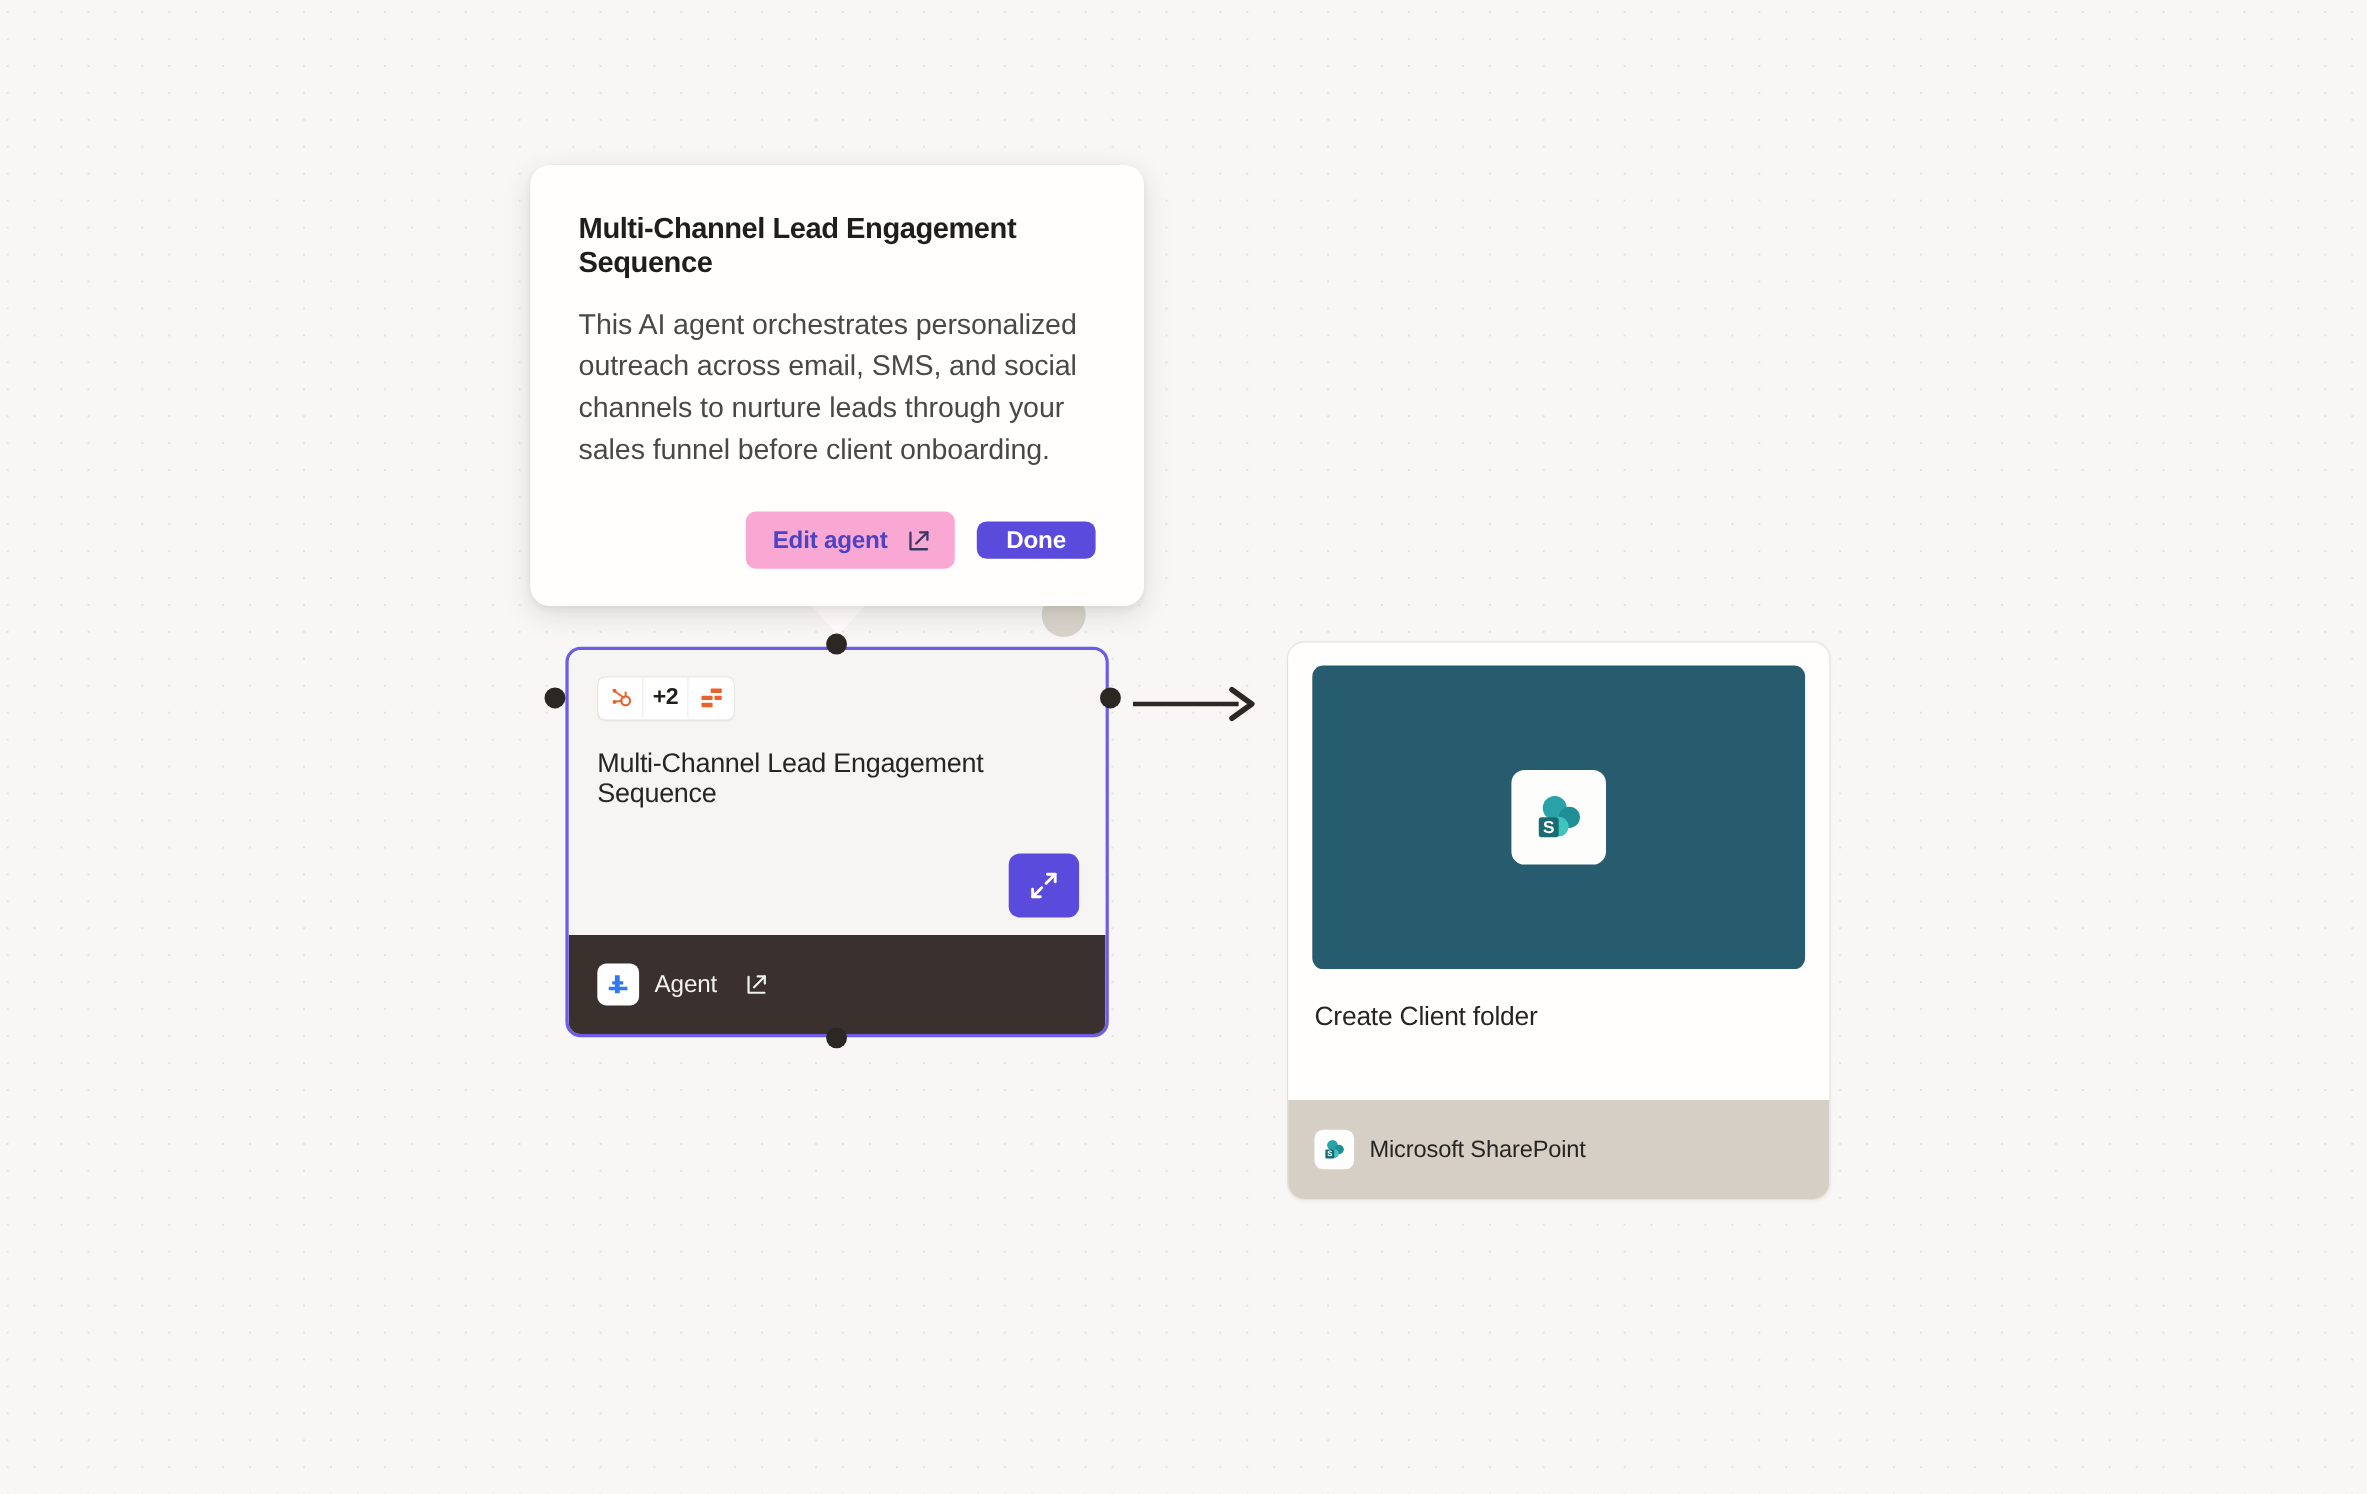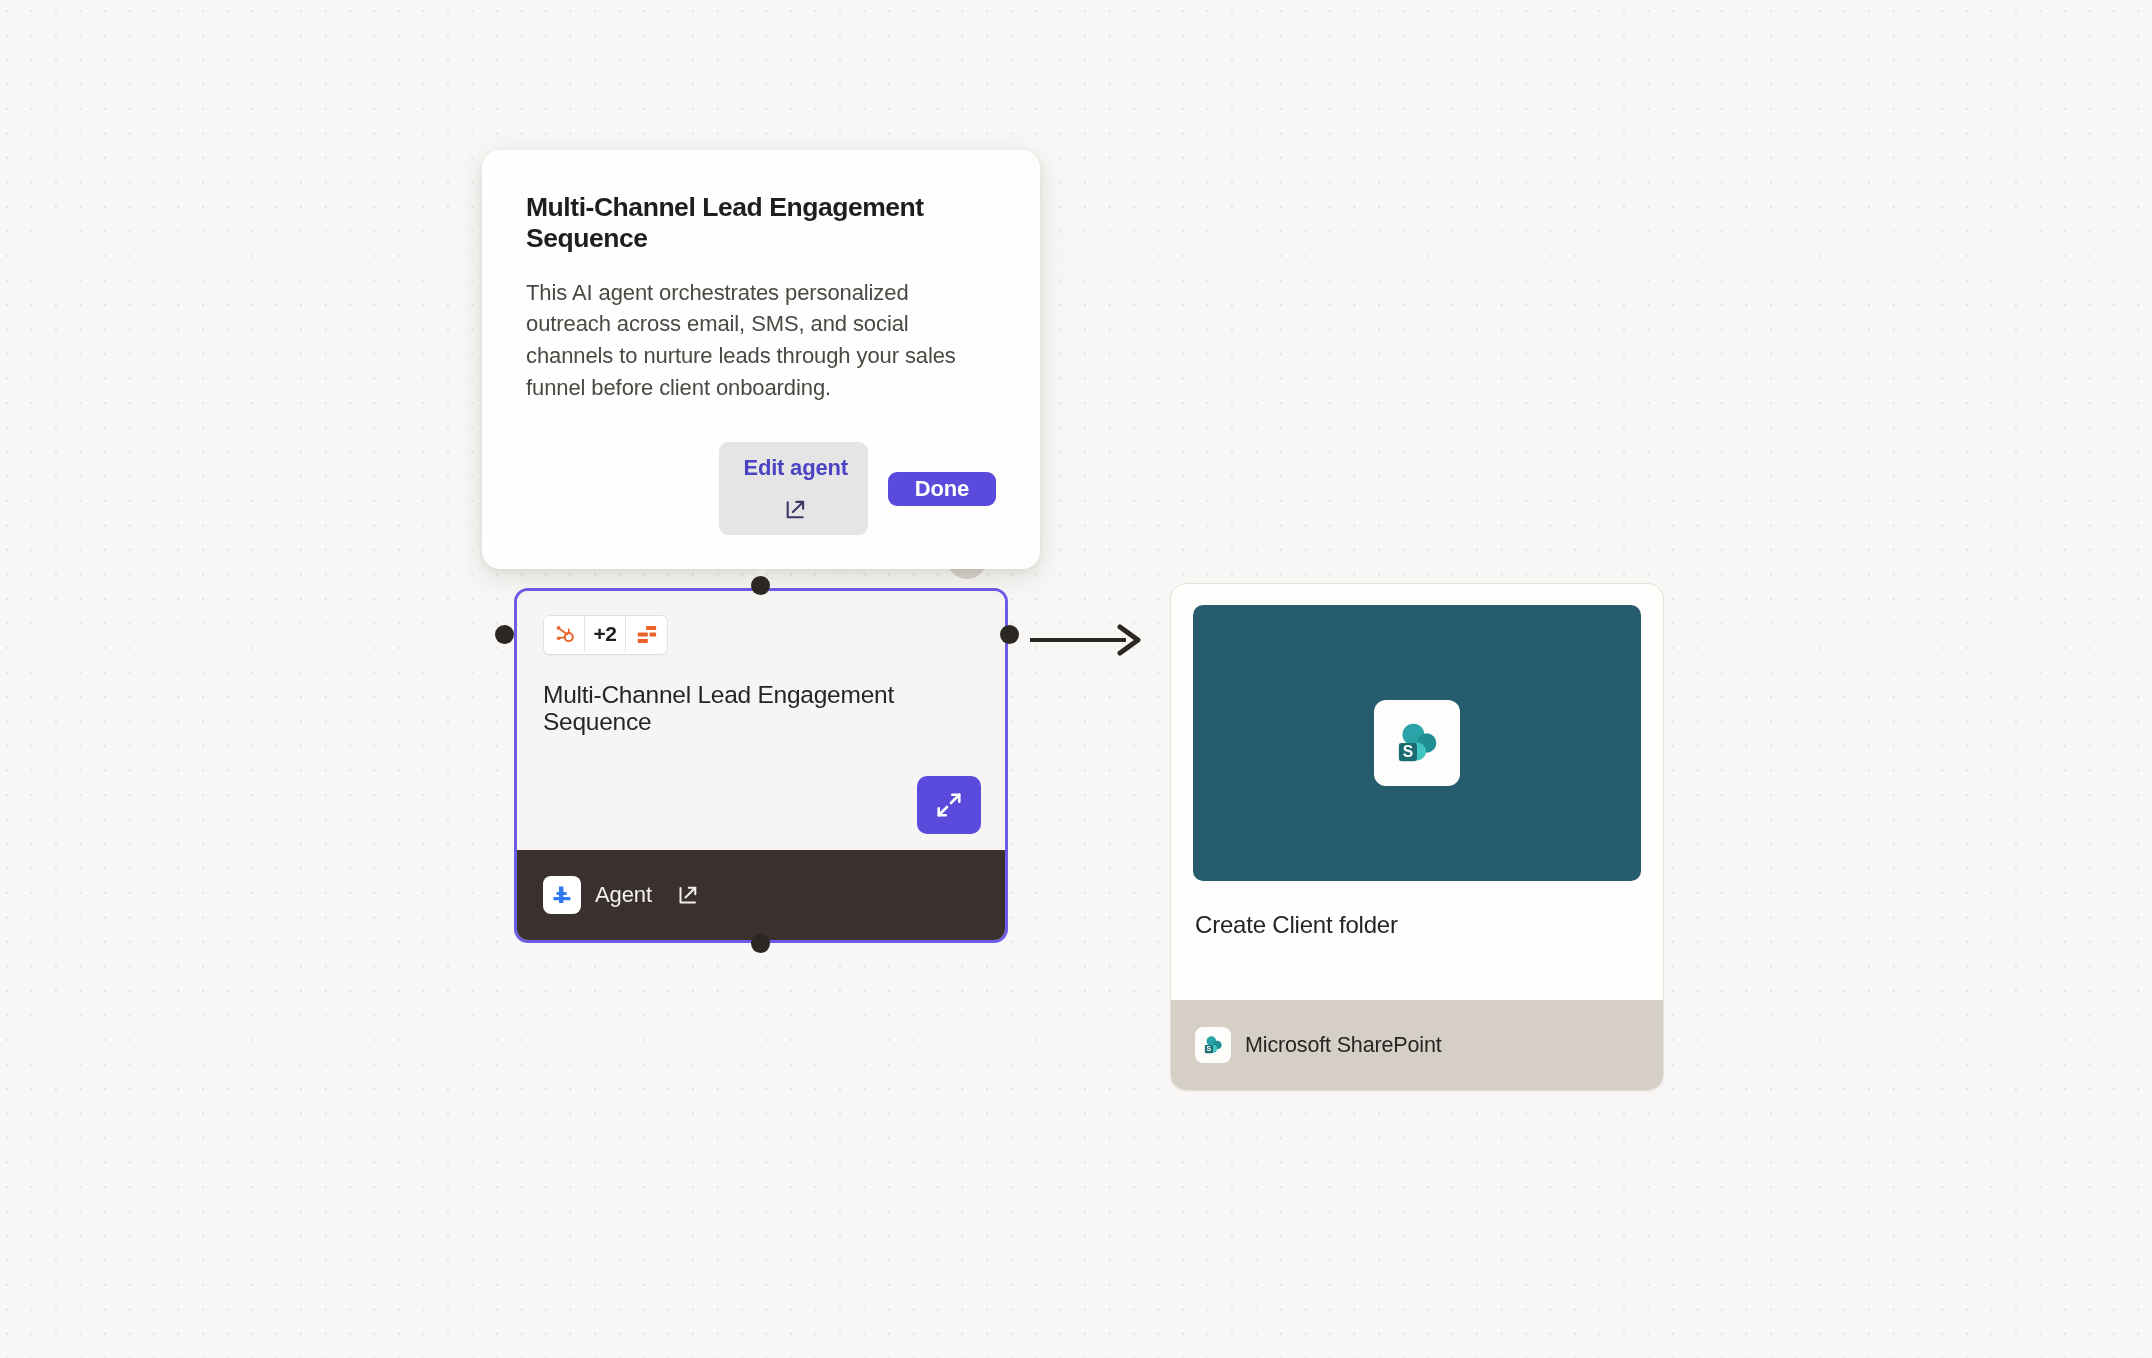--- a/index.html
+++ b/index.html
@@ -183,43 +183,42 @@
   #popover-title {
     font-size: 26.5px;
     font-weight: 700;
     color: #1f1e1c;
     line-height: 1.18;
     letter-spacing: -0.45px;
     margin: 0;
   }
   #popover-desc {
     margin: 22px 0 0 0;
-    font-size: 22px;
+    font-size: 26px;
     line-height: 1.45;
     color: #4a4845;
     letter-spacing: -0.1px;
   }
   #popover-actions {
     display: flex;
     justify-content: flex-end;
     align-items: center;
     gap: 20px;
     margin-top: 38px;
   }
   #edit-agent-button {
     display: flex;
     align-items: center;
     gap: 16px;
-    background: #e5e5e5;
+    background: #f9a8d4;
     border: none;
     border-radius: 9px;
     padding: 13px 20px 13px 24px;
     cursor: pointer;
     font-family: inherit;
-    flex-direction: column;
   }
   #edit-agent-label {
     font-size: 22px;
     font-weight: 600;
     color: #4b42c4;
     letter-spacing: -0.2px;
   }
   #done-button {
     background: #5b4bdc;
     border: none;

